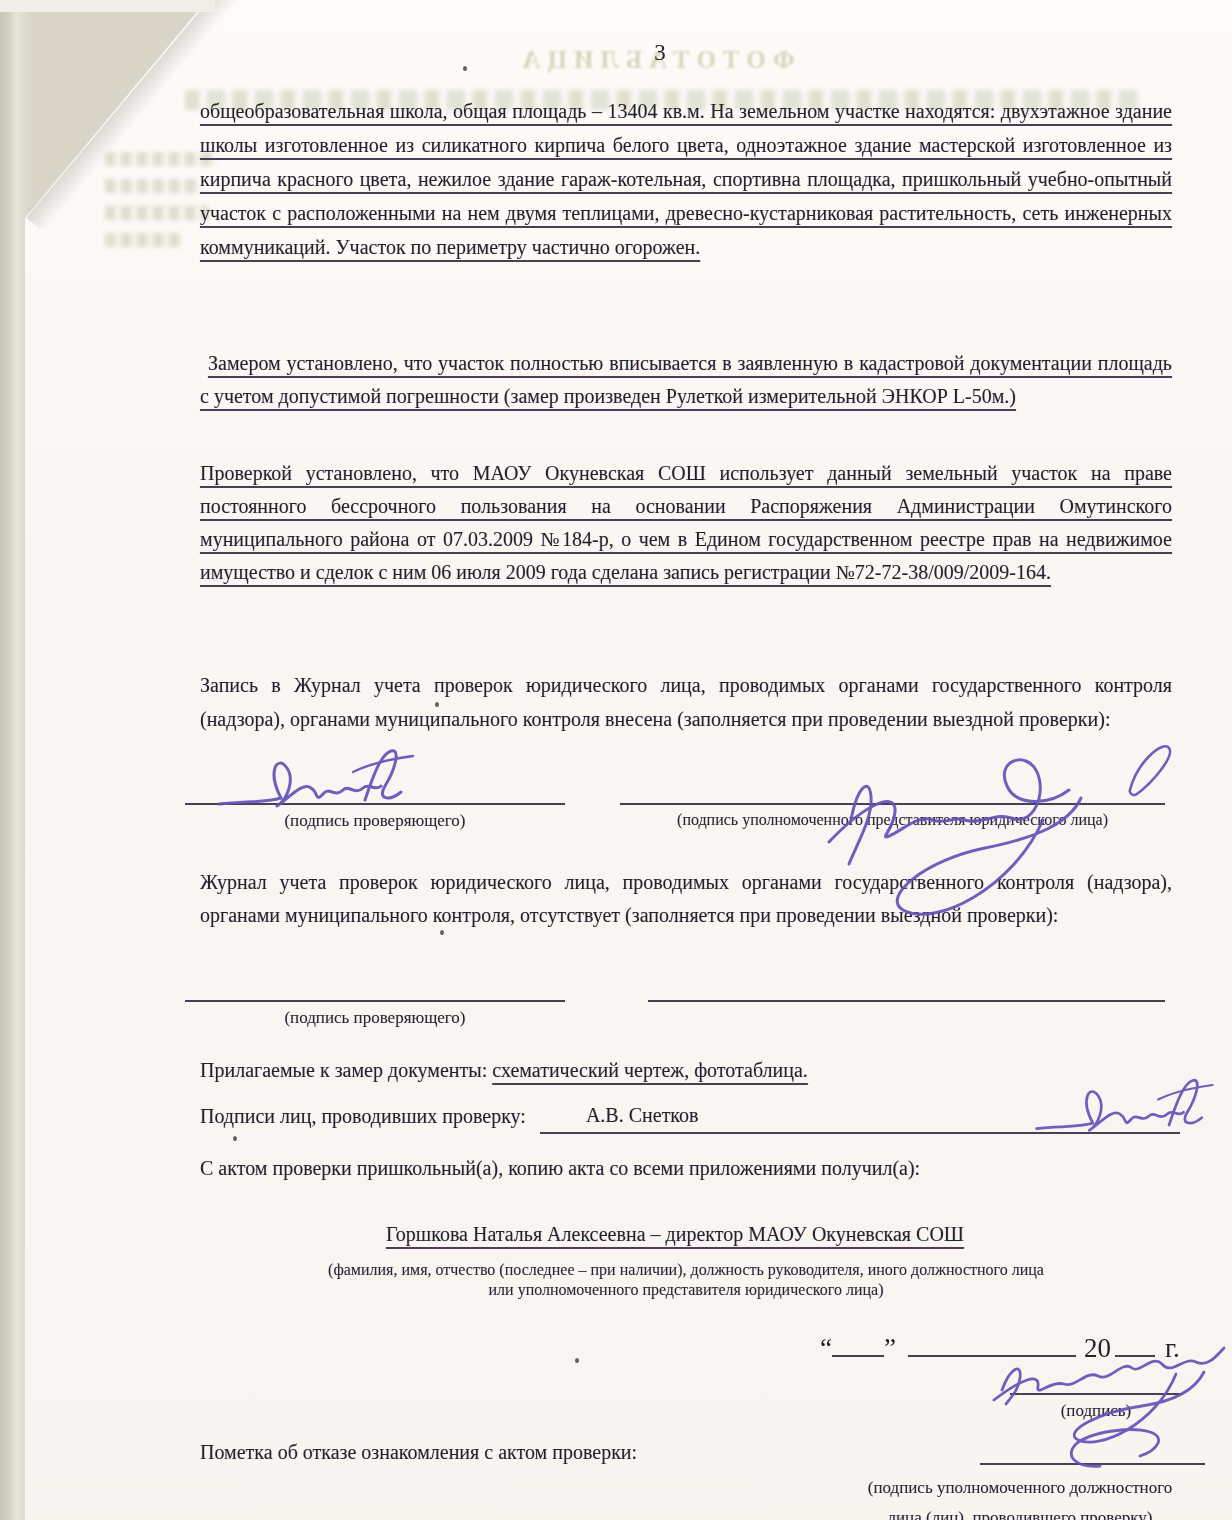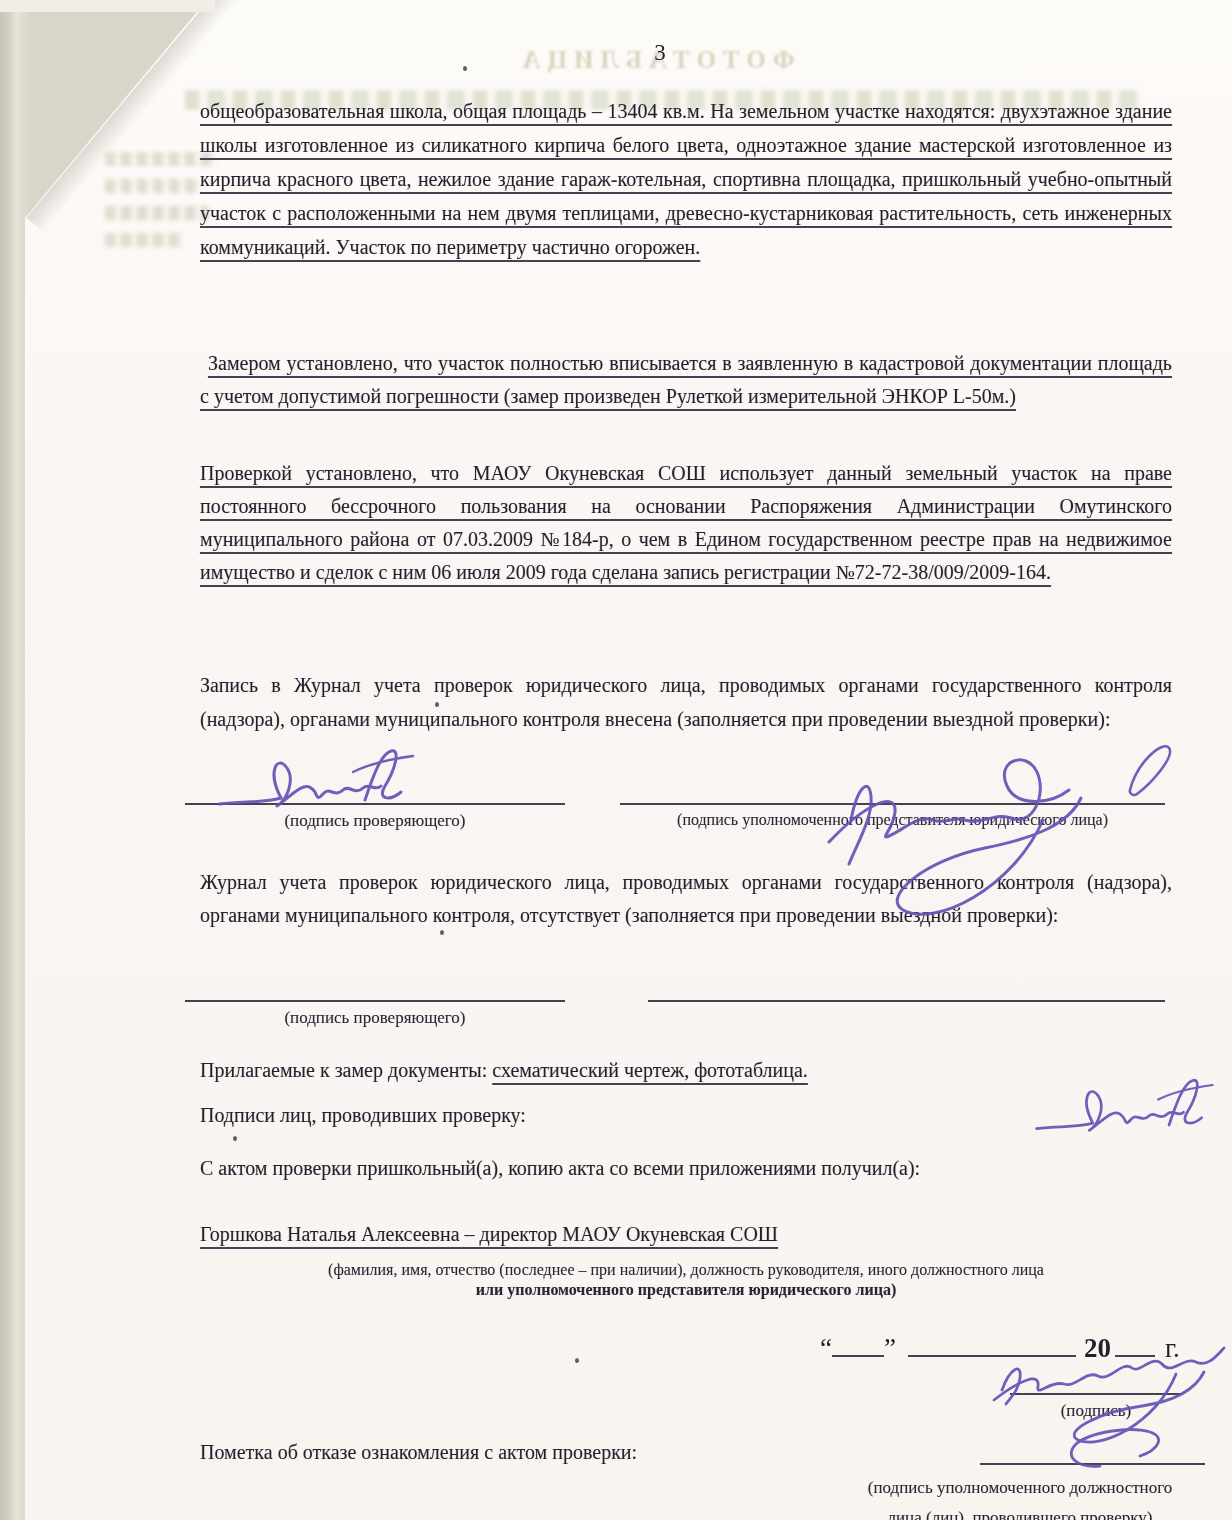--- a/index.html
+++ b/index.html
@@ -112,36 +112,39 @@
     <div class="sigline"></div>
   </div>
 
   <div class="abs body-text" style="top:1053px;left:175px;width:990px;text-align:left;">
     <span>Прилагаемые к замер документы:</span>
     <span class="u">схематический чертеж, фототаблица.</span>
   </div>
 
   <div class="abs body-text" style="top:1098px;left:175px;width:980px;display:flex;align-items:center;text-align:left;">
     <span class="nameline">Подписи лиц, проводивших проверку:</span>
+    <span style="flex:1;border-bottom:2px solid var(--rule,#464152);margin-left:14px;padding-left:46px;">
+      <span>А.В. Снетков</span>
+    </span>
   </div>
 
   <div class="abs body-text" style="top:1151px;left:175px;width:972px;line-height:35px;">С актом проверки пришкольный(а), копию акта со всеми приложениями получил(а):</div>
 
-  <div class="abs body-text u u2 center" style="top:1217px;left:175px;width:950px;text-align:left;">Горшкова Наталья Алексеевна – директор  МАОУ Окуневская СОШ</div>
+  <div class="abs body-text u u2 center" style="top:1217px;left:175px;width:950px;text-align:center;">Горшкова Наталья Алексеевна – директор  МАОУ Окуневская СОШ</div>
 
   <div class="abs cap cap19 center" style="top:1253px;left:175px;width:972px;">(фамилия, имя, отчество (последнее – при наличии), должность руководителя, иного должностного лица</div>
-  <div class="abs cap cap19 center" style="top:1278px;left:175px;width:972px;margin-top:0;font-weight:bold;">или уполномоченного представителя юридического лица)</div>
+  <div class="abs cap cap19 center" style="top:1278px;left:175px;width:972px;margin-top:0;">или уполномоченного представителя юридического лица)</div>
 
   <div class="abs dateflex" style="top:1327px;left:795px;width:370px;">
     <span>“</span>
     <span class="blank" style="width:52px;"></span>
     <span>”</span>
     <span style="width:12px;"></span>
     <span class="blank" style="width:168px;"></span>
-    <span style="padding:0 4px 0 8px;font-weight:bold;">20</span>
+    <span style="padding:0 4px 0 8px;">20</span>
     <span class="blank" style="width:40px;"></span>
     <span style="padding-left:10px;">г.</span>
   </div>
 
   <div class="abs" style="top:1393px;left:985px;width:172px;">
     <div class="sigline"></div>
     <div class="cap cap17">(подпись)</div>
   </div>
 
   <div class="abs body-text" style="top:1435px;left:175px;width:790px;text-align:left;">Пометка об отказе ознакомления с актом проверки:</div>

